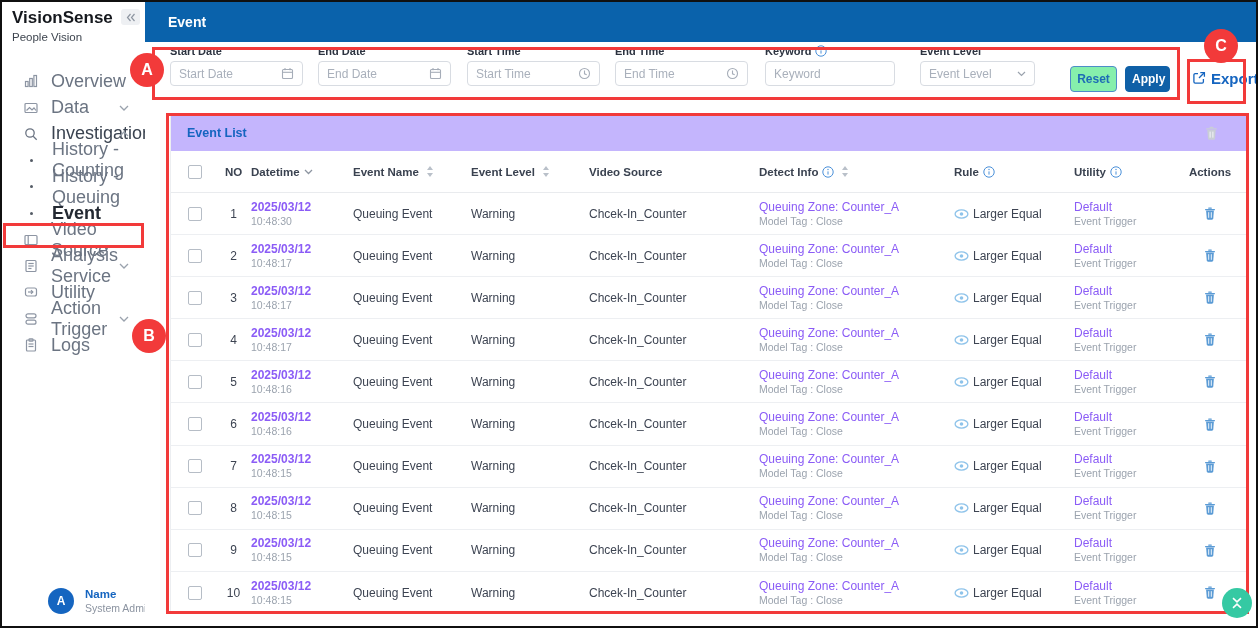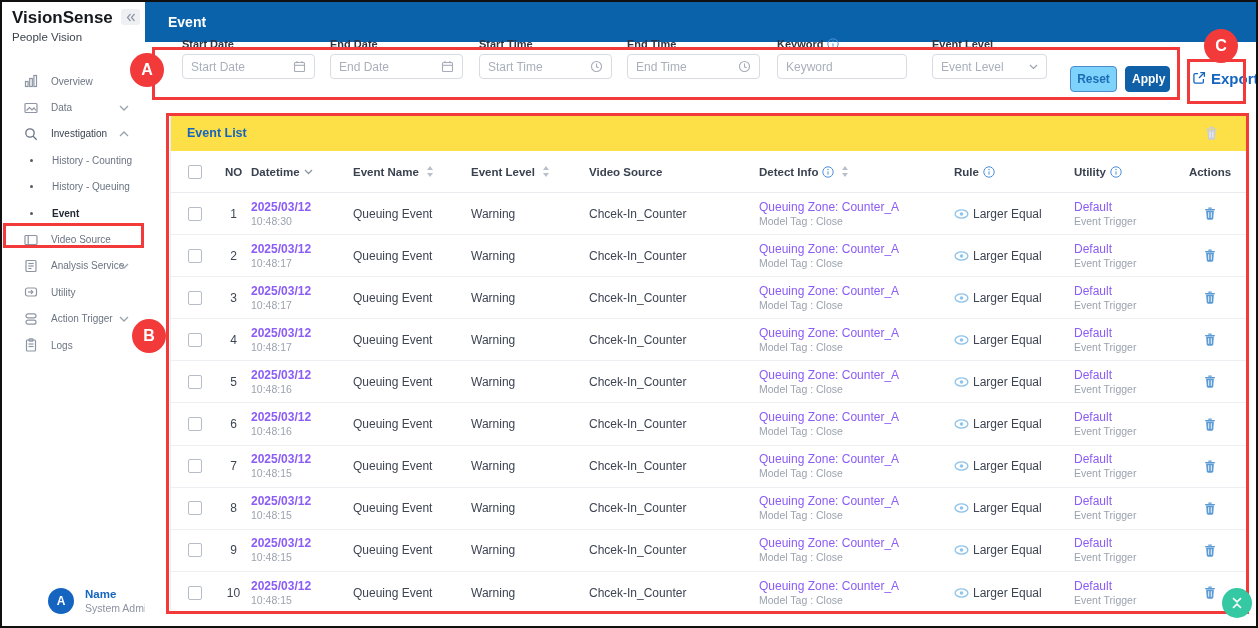--- a/index.html
+++ b/index.html
@@ -7,58 +7,58 @@
           background:#fff;font-family:"Liberation Sans",sans-serif;overflow:hidden;}
 
   
   .sidebar{position:absolute;left:0;top:0;width:143px;height:100%;background:#fff;border-right:1px solid #e3e6ea;}
   .brand-name{position:absolute;left:10px;top:6px;font-size:17px;font-weight:bold;color:#15181d;}
   .brand-sub{position:absolute;left:10px;top:29px;font-size:11.5px;color:#3e454f;}
   .collapse-btn{position:absolute;right:5px;top:7px;width:19px;height:16px;background:#eef0f3;border:none;border-radius:3px;
           display:flex;align-items:center;justify-content:center;padding:0;cursor:pointer;}
   .nav{position:absolute;left:0;top:66px;width:100%;}
   .nav-item{position:relative;height:26.4px;display:flex;align-items:center;padding-left:21px;color:#6b7482;
-          font-size:10px;cursor:pointer;}
+          font-size:18px;cursor:pointer;}
   .nav-item .nic{width:15px;height:15px;margin-right:13px;display:flex;align-items:center;justify-content:center;flex:0 0 15px;}
   .nav-item .chev{position:absolute;right:16px;top:50%;transform:translateY(-50%);display:flex;}
   .nav-item.open .nlbl{color:#3a4350;}
   .nav-item.sub{padding-left:28px;}
   .nav-item.sub .bullet{width:3px;height:3px;border-radius:50%;background:#555c66;flex:0 0 3px;margin-right:19px;}
   .nav-item.active .nlbl{color:#232932;font-weight:bold;}
   .user-block{position:absolute;left:0;bottom:10px;width:100%;height:28px;}
   .avatar{position:absolute;left:46px;top:0;width:26px;height:26px;border-radius:50%;background:#1565c0;color:#fff;
           font-size:12px;font-weight:bold;display:flex;align-items:center;justify-content:center;}
   .uname{position:absolute;left:83px;top:0;font-size:11.5px;font-weight:bold;color:#1565c0;cursor:pointer;}
   .urole{position:absolute;left:83px;top:14px;font-size:10.5px;color:#8b93a0;white-space:nowrap;}
 
   
   .main{position:absolute;left:143px;top:0;right:0;bottom:0;background:#fff;}
   .topbar{position:absolute;left:0;top:0;width:100%;height:40px;background:#0a62ab;}
   .page-title{position:absolute;left:23px;top:12px;font-size:14px;font-weight:bold;color:#fff;}
 
   
-  .fgroup{position:absolute;top:36px;margin-left:12px;}
+  .fgroup{position:absolute;top:43px;}
   .flabel{font-size:11px;font-weight:bold;color:#2c3340;display:flex;align-items:center;gap:4px;margin-bottom:4px;height:12px;}
   .fbox{height:25px;border:1px solid #d8dce2;border-radius:4px;display:flex;align-items:center;
           padding:0 8px;background:#fff;box-sizing:border-box;gap:6px;}
   .fbox input{border:none;outline:none;flex:1;min-width:0;font-size:12px;color:#4a5160;background:transparent;
           font-family:"Liberation Sans",sans-serif;padding:0;}
   .fbox input::placeholder{color:#a9b0bb;opacity:1;}
   .fbox .ph{flex:1;font-size:12px;color:#a9b0bb;}
   .w133{width:133px;} .w130{width:130px;} .w115{width:115px;}
   .btn{position:absolute;top:64px;height:26px;border-radius:4px;font-size:12px;font-weight:bold;cursor:pointer;
           box-sizing:border-box;font-family:"Liberation Sans",sans-serif;}
-  .btn-reset{left:925px;width:47px;background:#7dd3fc;border:1px solid #4d8cc8;color:#1e6cb5;}
+  .btn-reset{left:925px;width:47px;background:#86efac;border:1px solid #4d8cc8;color:#1e6cb5;}
   .btn-apply{left:980px;width:45px;background:#0f60a7;border:1px solid #0f60a7;color:#fff;}
   .export-btn{position:absolute;left:1047px;top:63px;height:26px;display:flex;align-items:center;gap:5px;background:none;
           border:none;color:#1565c0;font-size:15px;font-weight:bold;cursor:pointer;font-family:"Liberation Sans",sans-serif;padding:0;}
 
   
   .panel{position:absolute;left:25px;top:111px;width:1077px;height:500px;border:1px solid #eceef1;box-sizing:border-box;background:#fff;}
-  .panel-head{height:37px;background:#fde047;display:flex;align-items:center;justify-content:space-between;
+  .panel-head{height:37px;background:#c4b5fd;display:flex;align-items:center;justify-content:space-between;
           padding:0 28px 0 16px;box-sizing:border-box;}
   .panel-title{font-size:12.5px;font-weight:bold;color:#1565c0;}
   .grid{display:grid;grid-template-columns:45px 35px 102px 118px 118px 170px 195px 120px 100px 1fr;align-items:center;}
   .thead{height:42px;border-bottom:1px solid #e9ebee;font-size:11.5px;font-weight:bold;color:#3a4250;box-sizing:border-box;}
   .trow{height:42.1px;border-bottom:1px solid #edeff2;font-size:12px;color:#3d4452;box-sizing:border-box;}
   .trow:last-child{border-bottom:none;}
   .cell{display:flex;align-items:center;gap:4px;min-width:0;}
   .c-check{padding-left:17px;}
   .c-no{justify-content:center;}
   .c-actions{justify-content:center;}

